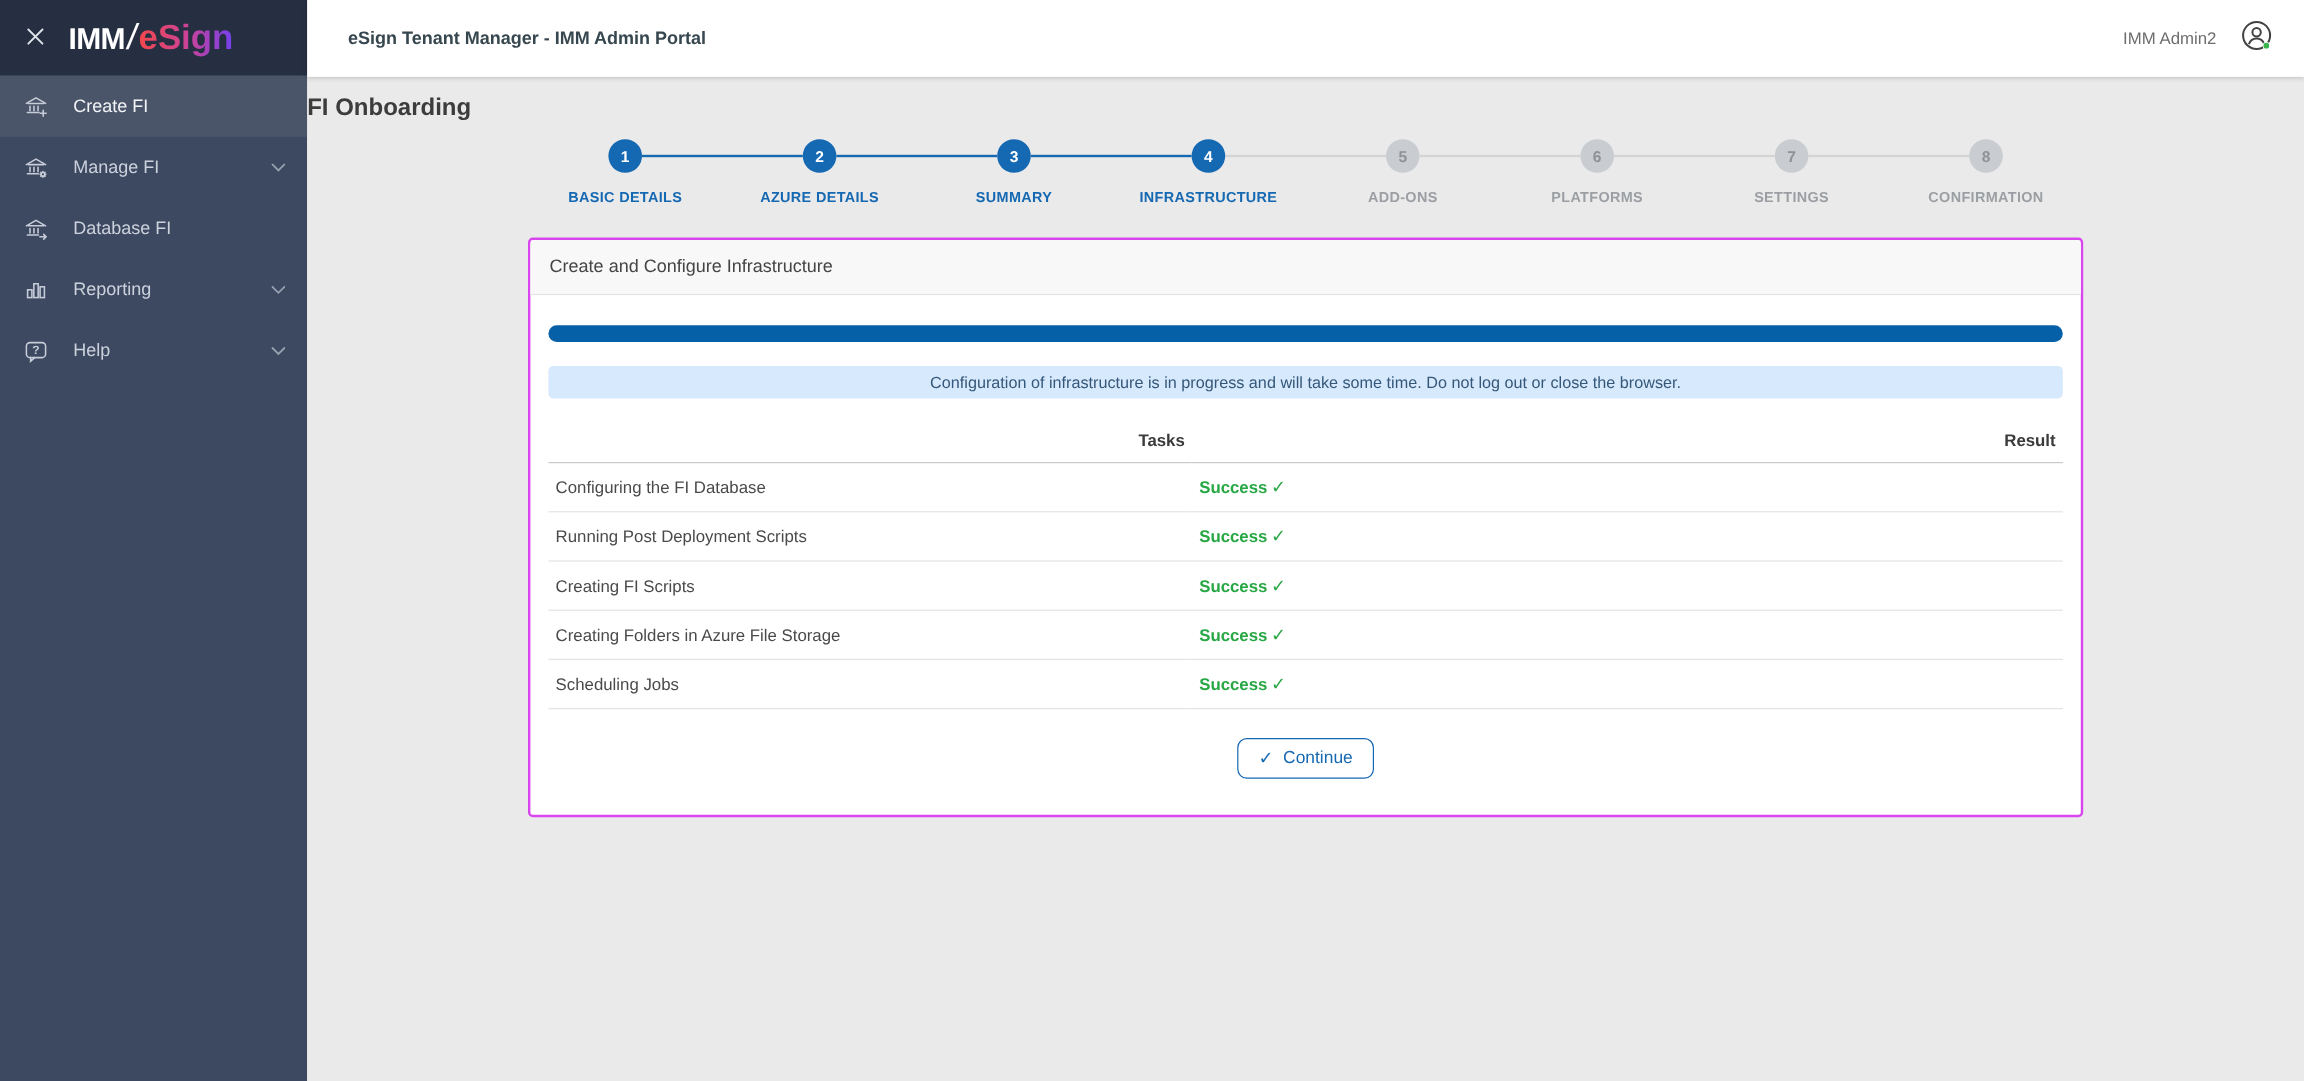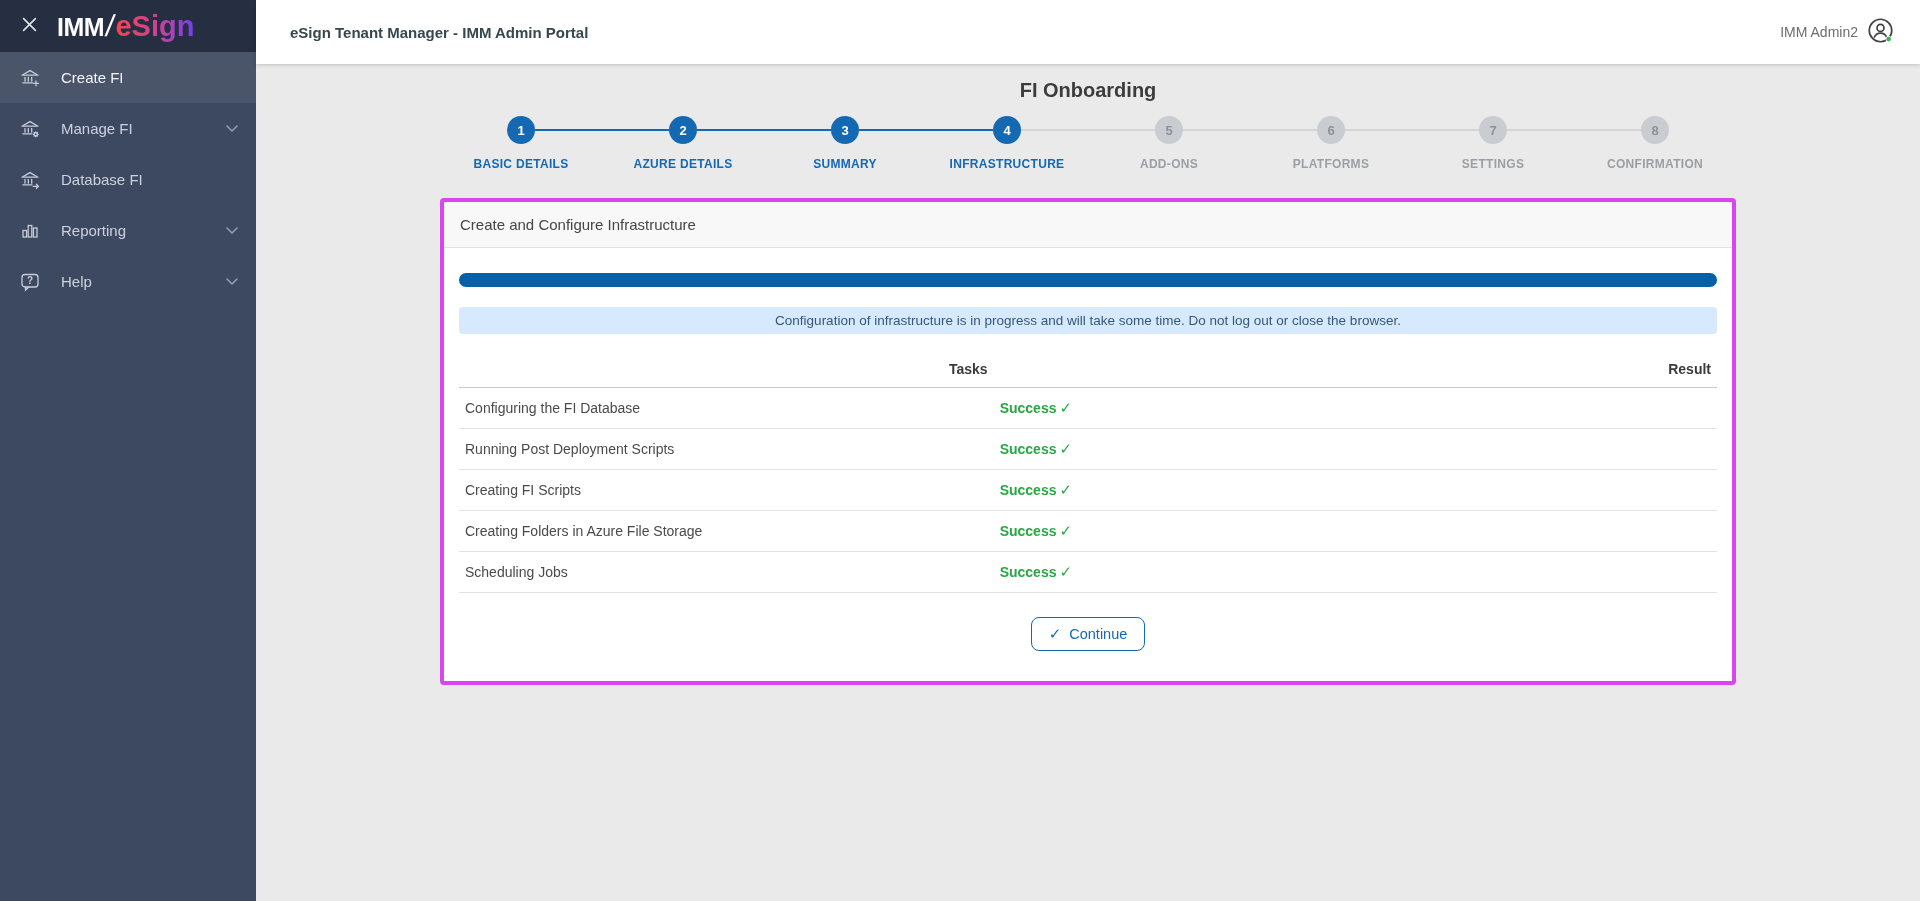--- a/index.html
+++ b/index.html
@@ -2,60 +2,60 @@
 <html><head>
 <meta charset="utf-8">
 <style>
   * { box-sizing: border-box; margin: 0; padding: 0; }
   html, body { width: 1920px; height: 901px; overflow: hidden; }
   body { font-family: "Liberation Sans", sans-serif; }
   .app { display: flex; width: 1920px; height: 901px; }
 
   
   .sidebar { width: 256px; flex-shrink: 0; background: #3d4861; display: flex; flex-direction: column; }
-  .sidebar-logo { height: 52px; background: #262f42; display: flex; align-items: center; padding: 0 18px; flex-shrink: 0; }
+  .sidebar-logo { height: 63px; background: #262f42; display: flex; align-items: center; padding: 0 18px; flex-shrink: 0; }
   .close-btn { background: none; border: none; cursor: pointer; display: flex; align-items: center; padding: 4px; }
   .logo { margin-left: 16px; display: flex; align-items: baseline; }
   .logo-imm { color: #ffffff; font-weight: 700; font-size: 25px; letter-spacing: -0.5px; }
   .logo-slash { color: #ffffff; font-size: 30px; font-weight: 400; display: inline-block; transform: skewX(-8deg); margin: 0 1px 0 2px; }
   .logo-esign { font-weight: 700; font-size: 29px; background: linear-gradient(90deg, #f4474b 0%, #c8439b 55%, #7440ee 100%); -webkit-background-clip: text; background-clip: text; color: transparent; }
 
   .nav { list-style: none; }
   .nav-item { height: 51px; display: flex; align-items: center; padding: 16px 18px; gap: 19px; color: #ccd2dc; font-size: 15px; cursor: pointer; }
   .nav-item.active { background: #4a5569; color: #f2f4f7; }
   .nav-icon { width: 24px; height: 24px; flex-shrink: 0; }
   .nav-chevron { margin-left: auto; display: flex; }
 
   
   .main { flex: 1; display: flex; flex-direction: column; min-width: 0; }
   .topbar { height: 64px; background: #ffffff; display: flex; align-items: center; padding: 0 26px 0 34px; box-shadow: 0 1px 4px rgba(0,0,0,0.18); position: relative; z-index: 2; flex-shrink: 0; }
   .topbar-title { font-size: 15px; font-weight: 700; color: #37474f; }
-  .user-area { margin-left: auto; display: flex; align-items: center; gap: 9px; cursor: pointer; }
+  .user-area { margin-left: auto; display: flex; align-items: center; gap: 20px; cursor: pointer; }
   .user-name { color: #6d6d6d; font-size: 14px; }
 
   
   .content { flex: 1; background: #eaeaea; overflow: auto; padding-top: 15px; }
-  .page-title { text-align: center; font-size: 20px; font-weight: 700; color: #3c3c3c; margin-bottom: 14px; }
+  .page-title { font-size: 20px; font-weight: 700; color: #3c3c3c; margin-bottom: 14px; }
 
   
   .stepper { display: flex; justify-content: center; }
   .step { width: 162px; position: relative; display: flex; flex-direction: column; align-items: center; }
   .step-circle { width: 28px; height: 28px; border-radius: 50%; display: flex; align-items: center; justify-content: center; font-size: 13px; font-weight: 700; position: relative; z-index: 1; }
   .step.completed .step-circle { background: #1568b2; color: #ffffff; }
   .step.upcoming .step-circle { background: #c9cdd1; color: #8e9296; }
   .step-connector { position: absolute; top: 13px; right: calc(50% + 14px); width: 134px; height: 2px; }
   .step.completed .step-connector { background: #1568b2; }
   .step.upcoming .step-connector { background: #d4d4d4; }
   .step:first-of-type .step-connector { display: none; }
   .step-label { margin-top: 13px; font-size: 12px; font-weight: 600; letter-spacing: 0.3px; white-space: nowrap; }
   .step.completed .step-label { color: #1568b2; }
   .step.upcoming .step-label { color: #9b9fa3; }
 
   
-  .card { width: 1296px; margin: 27px auto 0; background: #ffffff; border: 4px solid #d946ef; border-radius: 4px; }
+  .card { width: 1296px; margin: 27px auto 0; background: #ffffff; border: 2px solid #d946ef; border-radius: 4px; }
   .card-header { padding: 14px 16px; background: #f8f8f8; border-bottom: 1px solid #e2e2e2; font-size: 15px; color: #454545; border-radius: 4px 4px 0 0; }
   .card-body { padding: 25px 15px 30px; }
   .progress { height: 14px; border-radius: 7px; background: #0660a8; width: 100%; }
   .banner { margin-top: 20px; background: #d7e9fc; border-radius: 4px; padding: 6px 10px; text-align: center; font-size: 13.5px; color: #35587a; }
 
   table.tasks { width: 100%; border-collapse: collapse; margin-top: 15px; }
   .tasks th { text-align: right; font-size: 14px; font-weight: 700; color: #3a3a3a; padding: 12px 6px 10px; border-bottom: 1px solid #c9c9c9; }
   .tasks th.col-task { width: 42.5%; }
   .tasks td { padding: 11px 6px; border-bottom: 1px solid #e3e3e3; font-size: 14px; color: #4a4a4a; }
   .success-text { color: #28a745; font-weight: 700; }

